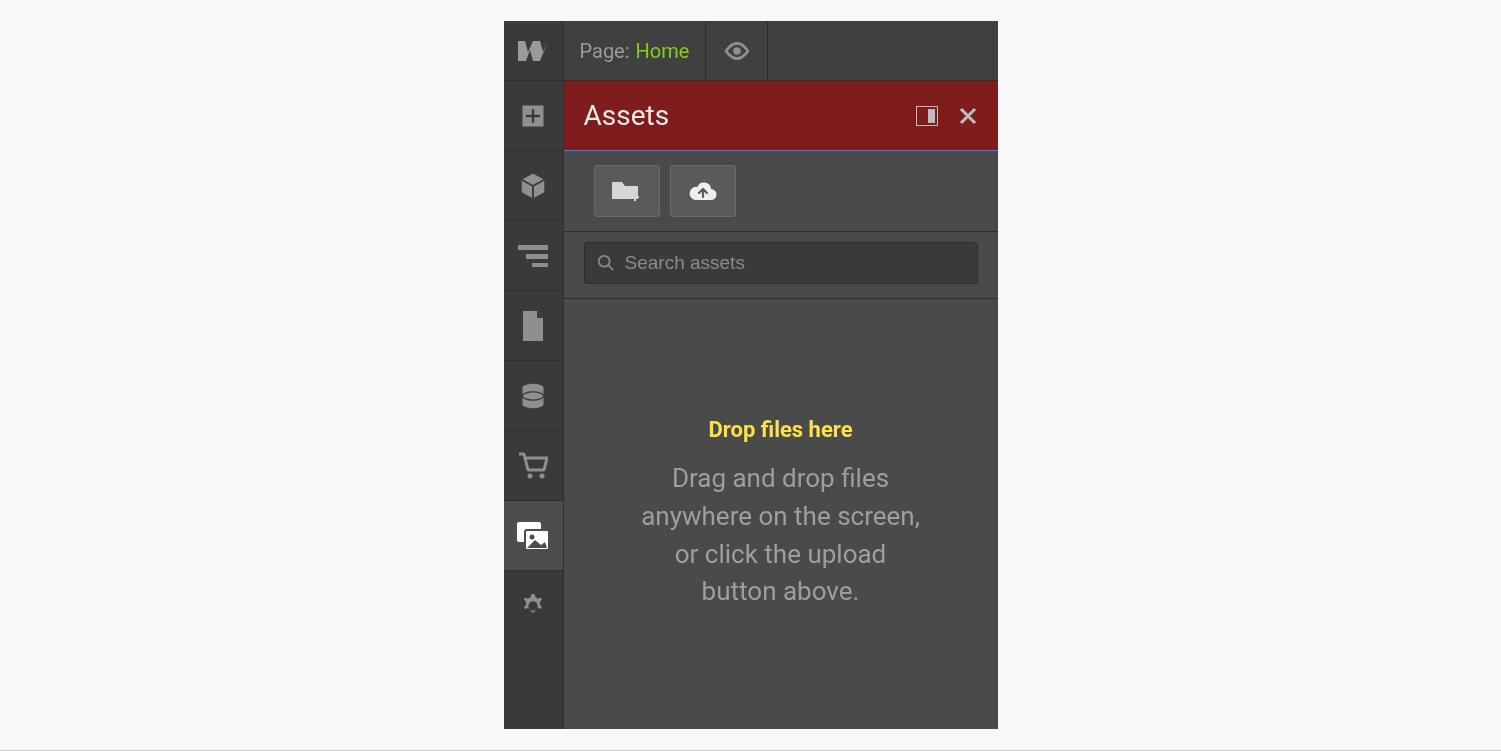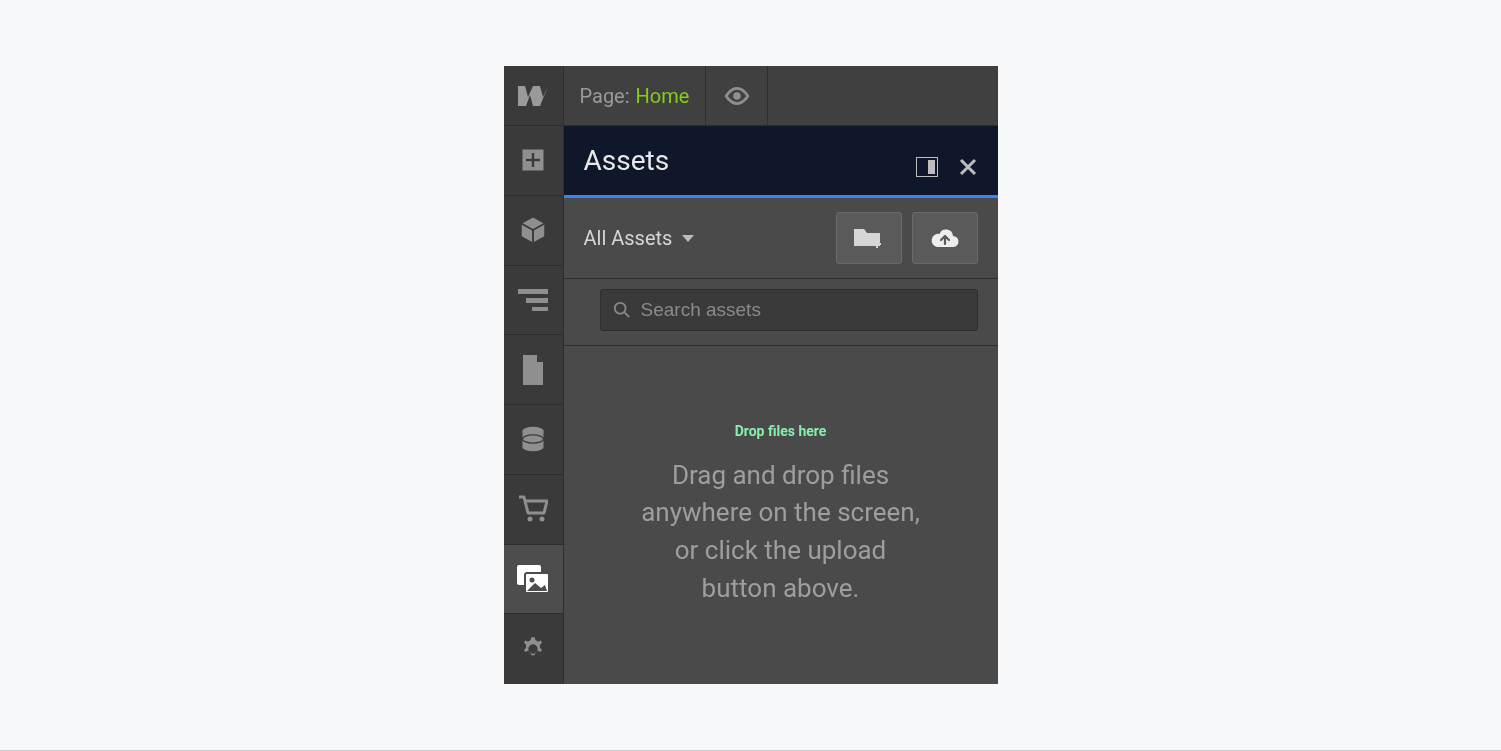--- a/index.html
+++ b/index.html
@@ -8,21 +8,21 @@
     height: 751px;
     background: #f7f8f9;
     font-family: -apple-system, BlinkMacSystemFont, "Segoe UI", Roboto, Helvetica, Arial, sans-serif;
     display: flex;
     align-items: center;
     justify-content: center;
     border-bottom: 1px solid #ccc;
   }
   .app {
     width: 494px;
-    height: 618px;
+    height: 708px;
     background: #404040;
     display: flex;
     flex-direction: column;
     color: #d6d6d6;
     overflow: hidden;
   }
   .topbar {
     height: 60px;
     background: #404040;
     display: flex;
@@ -79,24 +79,24 @@
     color: #ffffff;
   }
   .panel {
     flex: 1;
     background: #4a4a4a;
     display: flex;
     flex-direction: column;
   }
   .panel-header {
     display: flex;
-    align-items: flex-end;
+    align-items: center;
     padding: 18px 20px;
-    border-bottom: 3px solid #3b82f6;
-    background: #0f172a;
+    border-bottom: 1px solid #3b82f6;
+    background: #7f1d1d;
   }
   .panel-title {
     font-size: 28px;
     color: #e8e8e8;
     flex: 1;
     font-weight: 400;
   }
   .header-icon {
     color: #bdbdbd;
     margin-left: 20px;
@@ -132,21 +132,21 @@
     border: 1px solid #6a6a6a;
     border-radius: 3px;
     display: flex;
     align-items: center;
     justify-content: center;
     margin-left: 10px;
     color: #e8e8e8;
     cursor: pointer;
   }
   .search-row {
-    padding: 10px 20px 14px 36px;
+    padding: 10px 20px 14px 20px;
     border-bottom: 1px solid #2e2e2e;
   }
   .search-box {
     background: #3a3a3a;
     border: 1px solid #2e2e2e;
     border-radius: 3px;
     height: 42px;
     display: flex;
     align-items: center;
     padding: 0 12px;
@@ -165,23 +165,23 @@
     flex: 1;
     display: flex;
     flex-direction: column;
     align-items: center;
     justify-content: center;
     padding: 20px 40px;
     text-align: center;
     background: #4a4a4a;
   }
   .drop-title {
-    font-size: 14px;
+    font-size: 22px;
     font-weight: 700;
-    color: #86efac;
+    color: #fde047;
     margin-bottom: 18px;
   }
   .drop-sub {
     font-size: 26px;
     color: #9e9e9e;
     line-height: 1.45;
     max-width: 290px;
   }
   svg { display: block; }
 </style>
@@ -288,24 +288,20 @@
           </svg>
         </div>
         <div class="header-icon">
           <svg width="20" height="20" viewBox="0 0 20 20">
             <path d="M3 3 L17 17 M17 3 L3 17" stroke="#bdbdbd" stroke-width="3"></path>
           </svg>
         </div>
       </div>
 
       <div class="toolbar-row">
-        <div class="filter-select">
-          <span>All Assets</span>
-          <span class="caret"></span>
-        </div>
         <div class="tool-btn">
           <svg width="30" height="24" viewBox="0 0 30 24">
             <path d="M0 3 L10 3 L13 7 L26 7 L26 20 L0 20 Z" fill="#d6d6d6"></path>
             <rect x="22" y="14" width="2" height="8" fill="#d6d6d6"></rect>
             <rect x="19" y="17" width="8" height="2" fill="#d6d6d6"></rect>
           </svg>
         </div>
         <div class="tool-btn">
           <svg width="30" height="22" viewBox="0 0 30 22">
             <path d="M23 9 a7 7 0 0 0 -13.5 -2 A6 6 0 0 0 7 20 h16 a5.5 5.5 0 0 0 0 -11z" fill="#eeeeee"></path>

